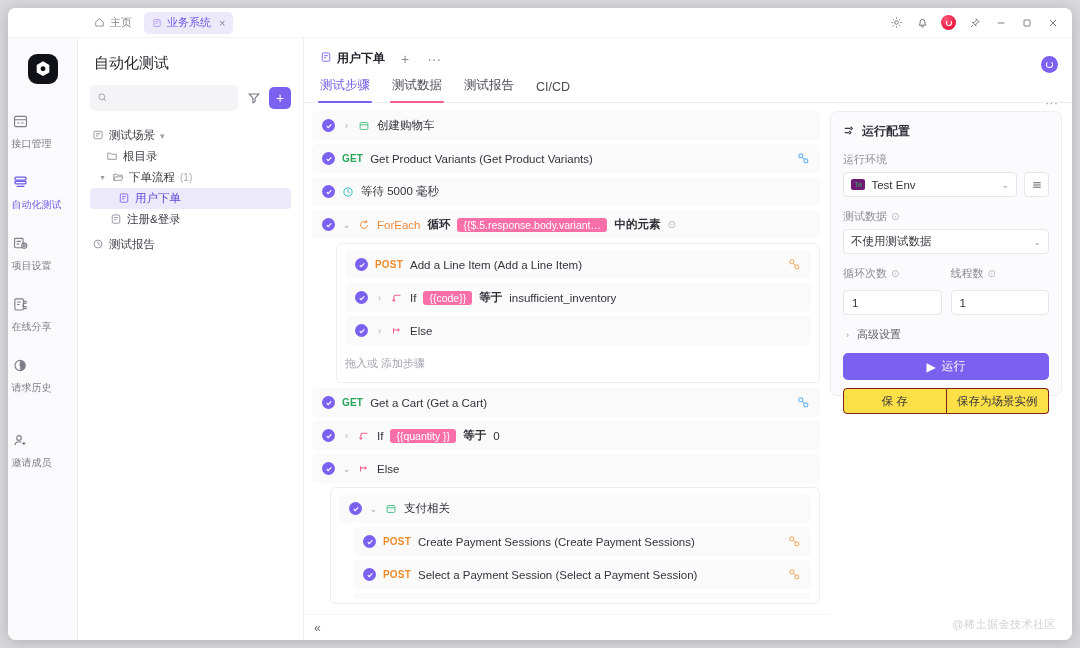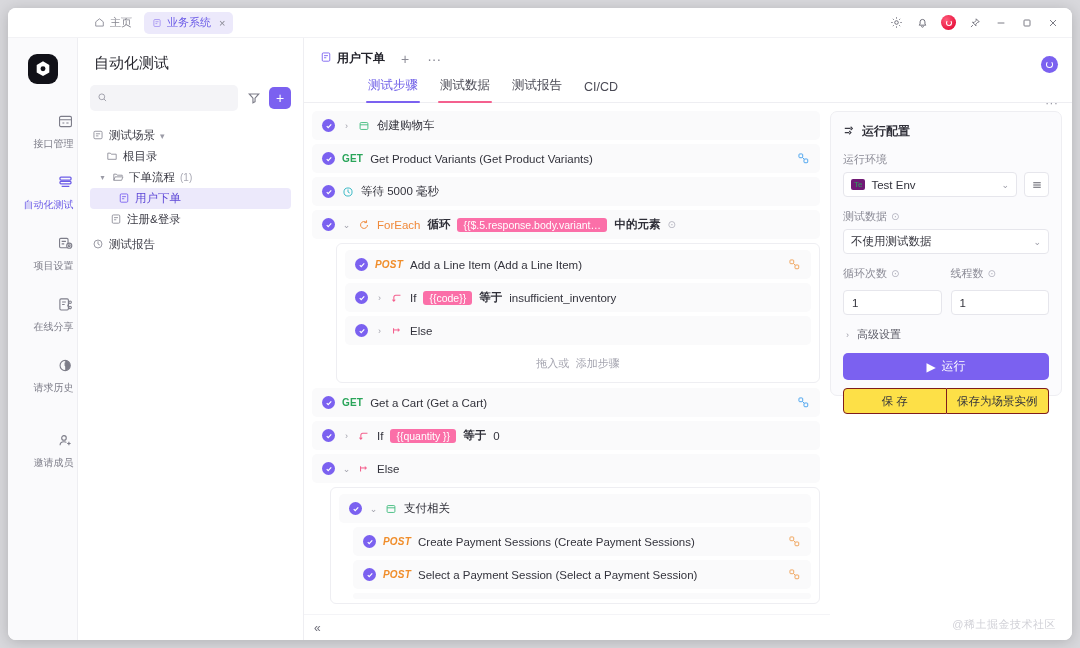--- a/index.html
+++ b/index.html
@@ -58,21 +58,21 @@
     padding-top: 16px;
   }
   .logo {
     width: 30px; height: 30px; border-radius: 9px;
     background: #111118;
     display: flex; align-items: center; justify-content: center;
     margin-bottom: 22px;
   }
   .rail-item {
     width: 62px; padding: 7px 0 6px; margin-bottom: 12px;
-    display: flex; flex-direction: column; align-items: flex-end; gap: 4px;
+    display: flex; flex-direction: column; align-items: flex-start; gap: 4px;
     border-radius: 7px; color: #7d7d89; cursor: default;
   }
   .rail-item.active { color: #6c5ce7; }
   .rail-item .lbl { font-size: 10px; line-height: 1.1; white-space: nowrap; }
   .rail-item.spacer-top { margin-top: 14px; }
 
   
   .tree-panel {
     width: 226px; flex: 0 0 226px;
     background: #ffffff;
@@ -121,21 +121,21 @@
   .subtabs {
     display: flex; align-items: flex-end; gap: 22px;
     border-bottom: 1px solid #eeeef2;
     margin: 10px 0 0; padding: 0 16px;
     position: relative;
   }
   .stab {
     font-size: 12.5px; color: #4a4a55; padding-bottom: 8px;
     position: relative; cursor: default;
   }
-  .stab.active { color: #6c5ce7; margin-left: 48px; }
+  .stab.active { color: #6c5ce7; }
   .stab.active::after {
     content: ""; position: absolute; left: -2px; right: -2px; bottom: -1px;
     height: 2px; background: #7b61f0; border-radius: 2px;
   }
   .stab.mark::after {
     content: ""; position: absolute; left: -2px; right: -2px; bottom: -1px;
     height: 2px; background: #f4608e; border-radius: 2px;
   }
 
   .center-main { flex: 1; display: flex; min-height: 0; }
@@ -153,21 +153,21 @@
     font-size: 11.5px; color: #33333c; white-space: nowrap;
   }
   .check {
     width: 13px; height: 13px; flex: 0 0 13px; border-radius: 50%;
     background: #7b61f0; display: flex; align-items: center; justify-content: center;
   }
   .check svg { display: block; }
   .arrow { color: #a0a0ab; font-size: 9px; width: 9px; display:flex; align-items:center; justify-content:center;}
   .meth { font-size: 10px; font-weight: bold; letter-spacing: .2px; }
   .meth.get { color: #2aa55a; }
-  .meth.post { color: #f08d2a; font-style: italic; }
+  .meth.post { color: #f08d2a; }
   .link-ico { margin-left: auto; display: flex; align-items: center; }
   .chip {
     background: #fb6fa8; color: #fff; border-radius: 3px;
     padding: 1px 6px; font-size: 10.5px;
     max-width: 150px; overflow: hidden; text-overflow: ellipsis; white-space: nowrap;
   }
   .bold-cn { font-weight: bold; color: #2f2f38; }
   .foreach-lbl { color: #f0893a; font-weight: normal; font-size: 11.5px; }
   .qmark { color: #b5b5c0; font-size: 10px; }
   .group-ico { color: #4bbf85; display: flex; }
@@ -177,23 +177,22 @@
 
   .nest {
     border: 1px solid #eeeef2; border-radius: 6px;
     margin: 0 0 5px 24px; padding: 6px 8px 0; background: #fff;
   }
   .nest2 {
     border: 1px solid #eeeef2; border-radius: 6px;
     margin: 0 0 5px 18px; padding: 6px 8px 0; background: #fff;
   }
   .drop-hint {
-    text-align: center; font-size: 11px; color: #a5a5b0;
+    font-size: 11px; color: #a5a5b0;
     padding: 9px 0 11px;
-    font-family: Liberation Mono, monospace;
   }
   .steps-foot {
     height: 26px; flex: 0 0 26px; display: flex; align-items: center;
     padding-left: 10px; color: #6f6f7a; font-size: 12px;
     border-top: 1px solid #f4f4f7;
   }
 
   
   .cfg {
     width: 232px; flex: 0 0 232px;

